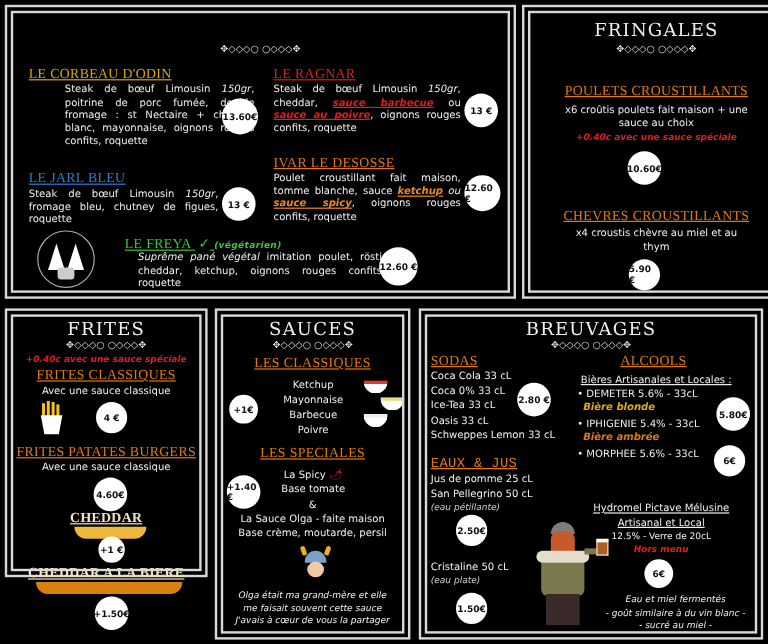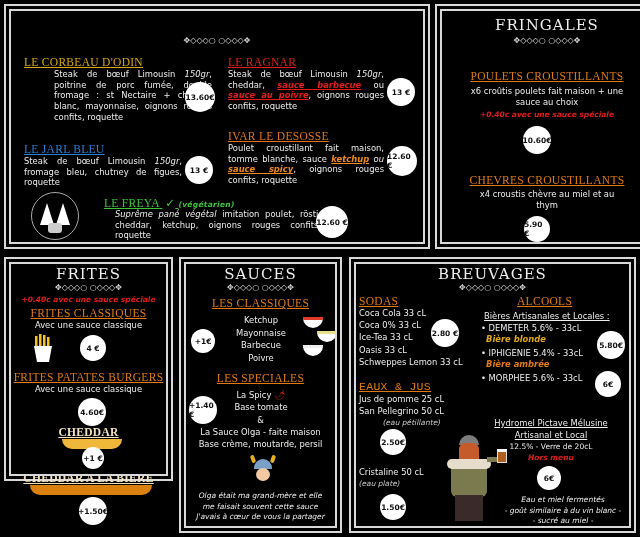--- a/index.html
+++ b/index.html
@@ -168,21 +168,21 @@
     <div>Ice-Tea 33 cL</div>
     <div>Oasis 33 cL</div>
     <div>Schweppes Lemon 33 cL</div>
   </div>
   <div class="price" style="left:80px;top:60px;width:28px;height:28px;">2.80 €</div>
 
   <div class="h" style="left:8px;top:121px;color:#e07a10;font-family:Liberation Mono, monospace;">EAUX &amp; JUS</div>
   <div class="t" style="left:8px;top:134px;line-height:12px;">
     <div>Jus de pomme 25 cL</div>
     <div>San Pellegrino 50 cL</div>
-    <div class="i sm" style="color:#ccc;margin-left:24px;">(eau pétillante)</div>
+    <div class="i sm" style="color:#ccc;">(eau pétillante)</div>
   </div>
   <div class="price" style="left:29px;top:170px;width:26px;height:26px;">2.50€</div>
   <div class="t" style="left:8px;top:207px;line-height:12px;">
     <div>Cristaline 50 cL</div>
     <div class="i sm" style="color:#ccc;">(eau plate)</div>
   </div>
   <div class="price" style="left:29px;top:235px;width:26px;height:26px;">1.50€</div>
 
   <div style="position:absolute;left:90px;top:170px;width:70px;height:102px;">
     <div style="position:absolute;left:18px;top:6px;width:20px;height:10px;background:#7c7c7c;border-radius:10px 10px 0 0;"></div>

